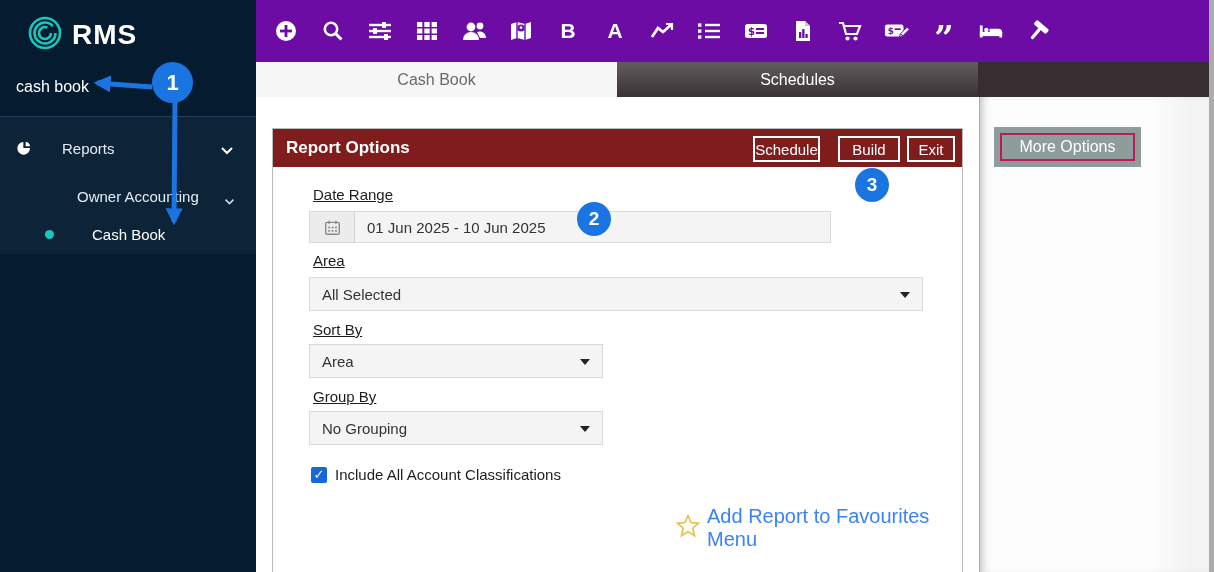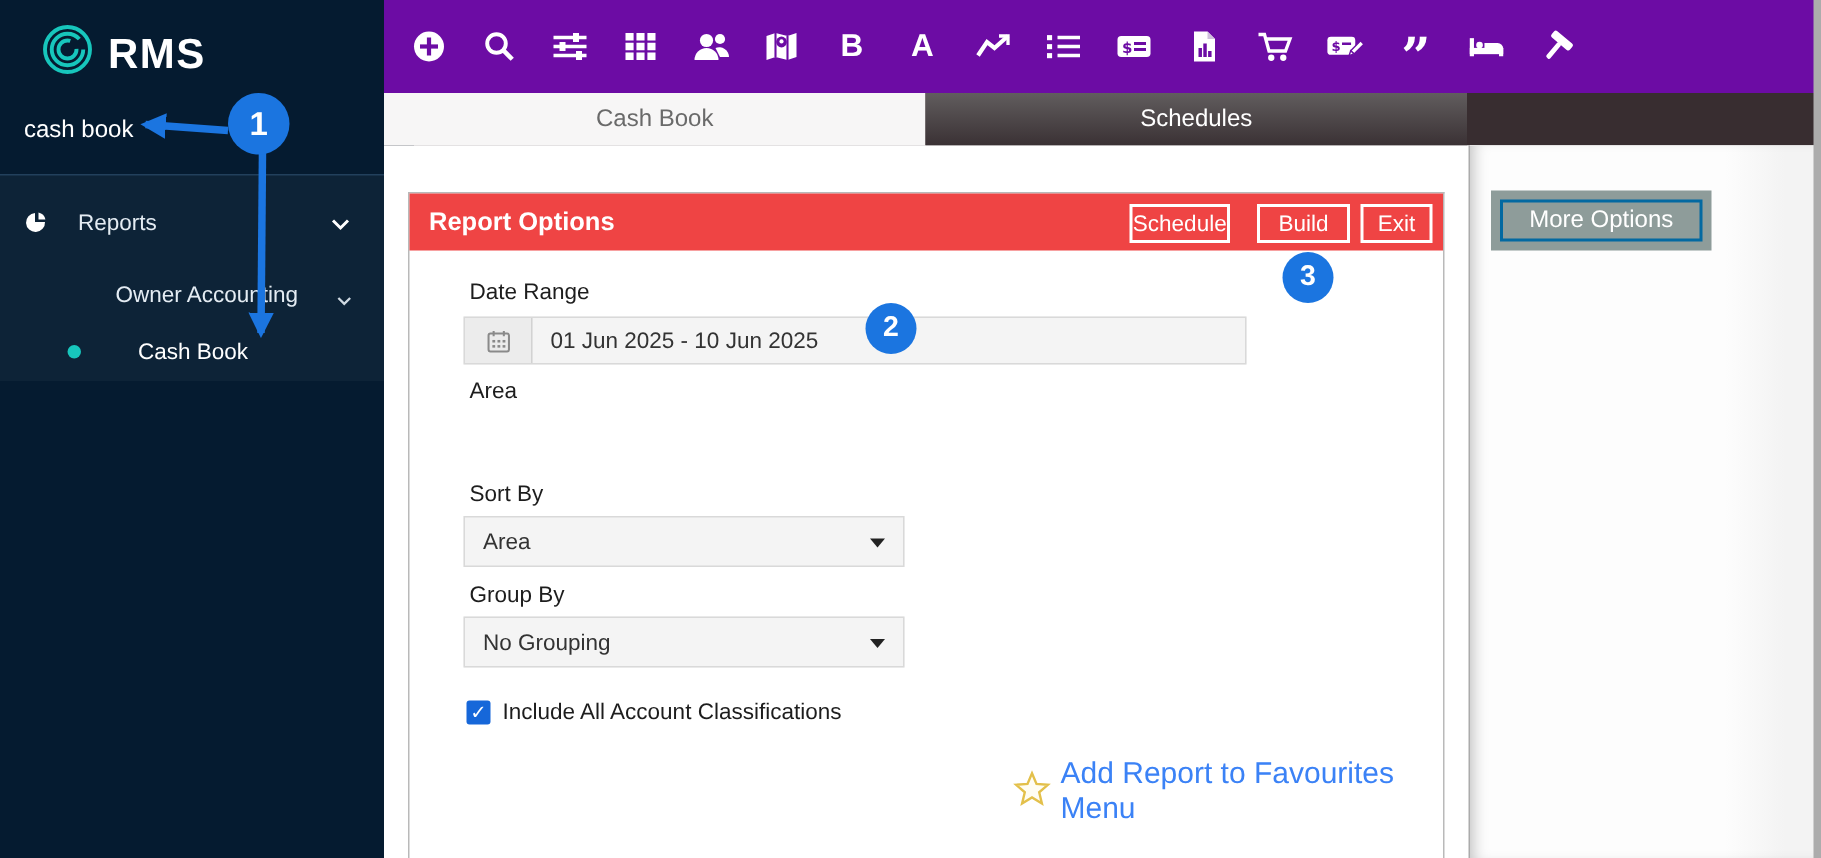--- a/index.html
+++ b/index.html
@@ -10,21 +10,21 @@
   .sidebar { position:absolute; left:0; top:0; width:276px; height:572px; background:#051B30; color:#E9EFF5; }
   .logo-row { position:absolute; left:26px; top:14px; display:flex; align-items:center; gap:8px; }
   .logo-text { font-size:28px; font-weight:bold; color:#fff; letter-spacing:1px; }
   .side-search { position:absolute; left:16px; top:78px; width:200px; background:transparent; border:none; outline:none; color:#fff; font-size:16px; font-family:"Liberation Sans",sans-serif; }
   .menu-block { position:absolute; left:0; top:116px; width:256px; height:138px; background:#0D2337; border-top:1px solid #22405C; }
   .menu-row { position:absolute; left:0; width:256px; height:30px; display:flex; align-items:center; font-size:15px; color:#E4ECF3; cursor:pointer; }
   .row-reports { top:16px; }
   .row-owner   { top:64px; }
   .row-cashbook{ top:102px; color:#fff; }
   .pie-wrap { position:absolute; left:16px; width:16px; height:16px; }
-  .reports-label { position:absolute; left:52px; }
+  .reports-label { position:absolute; left:62px; }
   .owner-label { position:absolute; left:77px; font-size:15px; }
   .cashbook-label { position:absolute; left:92px; font-size:15px; }
   .chev { position:absolute; }
   .teal-dot { position:absolute; left:45px; top:11px; width:9px; height:9px; border-radius:50%; background:#17C6BC; }
 
   
   .topbar { position:absolute; left:256px; top:0; width:958px; height:62px; background:#6C0CA4; display:flex; align-items:center; padding-left:17px; }
   .tb-icon { width:26px; height:26px; margin-right:21px; display:flex; align-items:center; justify-content:center; cursor:pointer; color:#fff; font-weight:bold; }
   .tb-letter { font-size:21px; font-weight:bold; color:#fff; }
   .tb-quote { font-size:34px; font-weight:bold; color:#fff; line-height:10px; margin-top:14px; font-family:"DejaVu Serif", serif; }
@@ -32,28 +32,28 @@
   
   .tabbar { position:absolute; left:256px; top:62px; width:958px; height:35px; background:#382D30; display:flex; }
   .tab { width:361px; height:35px; display:flex; align-items:center; justify-content:center; font-size:16px; cursor:pointer; }
   .tab-light { background:#F7F6F6; color:#6A6A6A; }
   .tab-dark  { background:linear-gradient(#615D5E, #3A3134); color:#fff; }
 
   
   .main { position:absolute; left:256px; top:97px; width:958px; height:475px; background:#fff; }
 
   .panel { position:absolute; left:16px; top:31px; width:691px; height:444px; border:1px solid #B9B9B9; border-bottom:none; background:#fff; }
-  .panel-header { position:absolute; left:0; top:0; width:100%; height:38px; background:#ef4444; display:flex; align-items:center; }
+  .panel-header { position:absolute; left:0; top:0; width:100%; height:38px; background:#7f1d1d; display:flex; align-items:center; }
   .panel-title { color:#fff; font-weight:bold; font-size:17px; margin-left:13px; }
   .hdr-btn { position:absolute; top:7px; height:26px; border:2px solid #fff; background:transparent; color:#fff; font-size:15px; font-family:"Liberation Sans",sans-serif; display:flex; align-items:center; justify-content:center; cursor:pointer; }
   .btn-schedule { left:480px; width:67px; }
   .btn-build    { left:565px; width:62px; }
   .btn-exit     { left:634px; width:48px; }
 
-  .fld-label { position:absolute; left:40px; font-size:15px; color:#1D1D1D; }
+  .fld-label { position:absolute; left:40px; font-size:15px; color:#1D1D1D;text-decoration:underline; }
   .field { position:absolute; left:36px; background:#F4F4F4; border:1px solid #D9D9D9; display:flex; align-items:center; cursor:pointer; }
   .date-field { top:82px; width:522px; height:32px; }
   .cal-box { width:45px; height:100%; background:#ECECEC; border-right:1px solid #D2D2D2; display:flex; align-items:center; justify-content:center; }
   .date-text { margin-left:12px; font-size:15px; color:#333; }
   .dd { font-size:15px; color:#333; }
   .dd-text { margin-left:12px; }
   .caret { position:absolute; right:12px; top:50%; margin-top:-2px; width:0; height:0; border-left:5px solid transparent; border-right:5px solid transparent; border-top:6px solid #222; }
   .area-dd  { top:148px; width:614px; height:34px; }
   .sort-dd  { top:215px; width:294px; height:34px; }
   .group-dd { top:282px; width:294px; height:34px; }
@@ -67,21 +67,21 @@
   .chk-label { font-size:15px; color:#1D1D1D; }
 
   .fav-row { position:absolute; left:402px; top:376px; display:flex; align-items:center; gap:6px; cursor:pointer; }
   .fav-label { font-size:20px; color:#3b82f6; }
 
   
   .right-panel { position:absolute; left:723px; top:0; width:235px; height:475px;
     background:linear-gradient(to right, #FDFDFD 0px, #FDFDFD 170px, #F3F3F3 210px);
     border-left:1px solid #ABABAB; box-shadow:inset 8px 0 10px -6px rgba(0,0,0,0.25); }
   .more-btn { position:absolute; left:14px; top:30px; width:147px; height:40px; background:#8E9C9A; cursor:pointer; }
-  .more-inner { position:absolute; left:6px; top:6px; right:6px; bottom:6px; border:2px solid #0369a1; color:#fff; font-size:16px; display:flex; align-items:center; justify-content:center; }
+  .more-inner { position:absolute; left:6px; top:6px; right:6px; bottom:6px; border:2px solid #be185d; color:#fff; font-size:16px; display:flex; align-items:center; justify-content:center; }
 
   
   .scrollbar { position:absolute; left:1209px; top:0; width:5px; height:572px; background:#ACACAC; z-index:40; }
 
   
   .anno-svg { position:absolute; left:0; top:0; width:1214px; height:572px; pointer-events:none; z-index:30; }
   .badge { position:absolute; background:#1B75E0; color:#fff; border-radius:50%; display:flex; align-items:center; justify-content:center; font-weight:bold; z-index:31; }
   .badge1 { left:152px; top:62px; width:41px; height:41px; font-size:22px; }
   .badge2 { left:577px; top:202px; width:34px; height:34px; font-size:19px; }
   .badge3 { left:855px; top:168px; width:34px; height:34px; font-size:19px; }
@@ -314,20 +314,24 @@
                 <rect x="5" y="13" width="2.2" height="2"></rect>
                 <rect x="9" y="13" width="2.2" height="2"></rect>
                 <rect x="13" y="13" width="2.2" height="2"></rect>
               </g>
             </svg>
         </span>
         <span class="date-text">01 Jun 2025 - 10 Jun 2025</span>
       </div>
 
       <span class="fld-label lab-area">Area</span>
+      <div class="field dd area-dd">
+        <span class="dd-text">All Selected</span>
+        <span class="caret"></span>
+      </div>
 
       <span class="fld-label lab-sort">Sort By</span>
       <div class="field dd sort-dd">
         <span class="dd-text">Area</span>
         <span class="caret"></span>
       </div>
 
       <span class="fld-label lab-group">Group By</span>
       <div class="field dd group-dd">
         <span class="dd-text">No Grouping</span>

